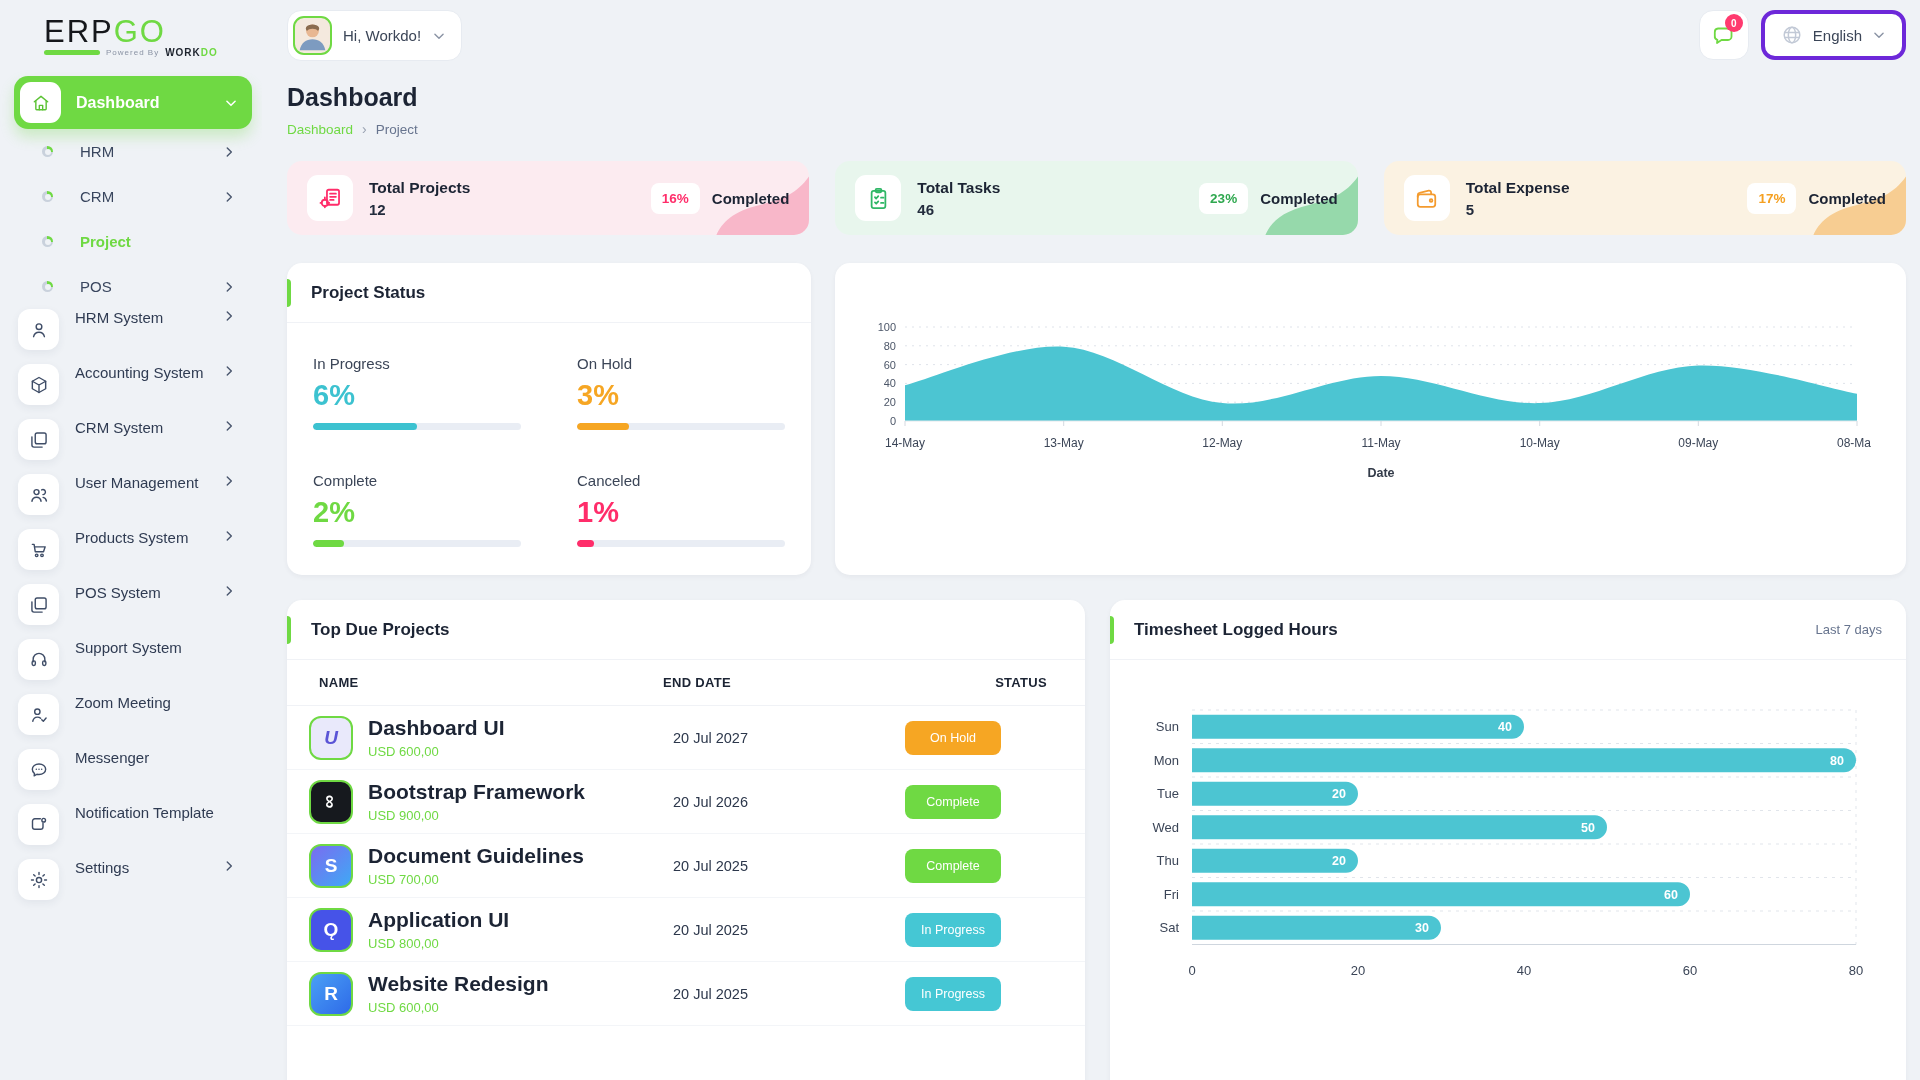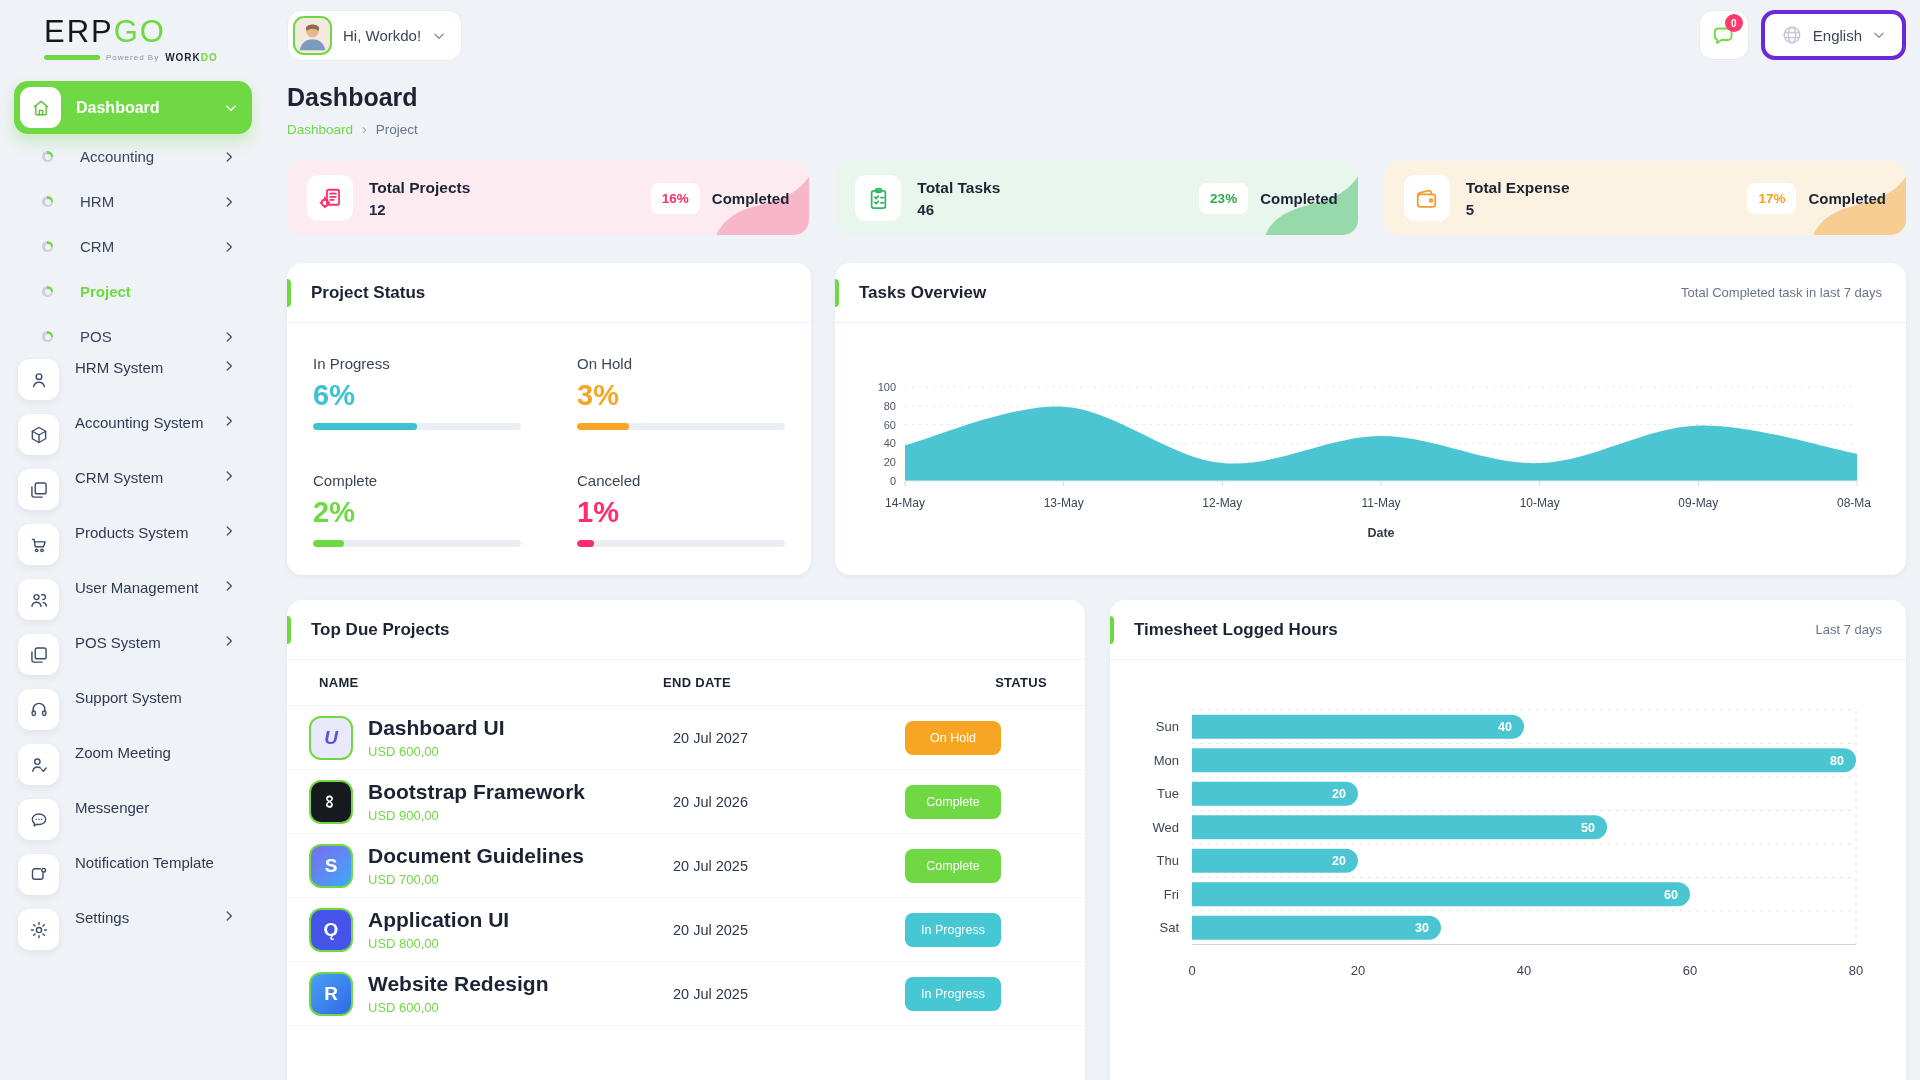--- a/index.html
+++ b/index.html
@@ -6,21 +6,21 @@
   html,body{width:1920px;height:1080px;overflow:hidden}
   body{background:#eff2f6;font-family:"Liberation Sans","DejaVu Sans",sans-serif;color:#1c2434}
   .app{display:flex;width:1920px;height:1080px}
 
   
   .sidebar{width:262px;flex-shrink:0;padding:12px 10px 0 14px;overflow:hidden}
   .logo{padding:4px 0 0 30px;cursor:pointer}
   .logo-text{font-size:31px;font-weight:400;letter-spacing:2px;line-height:1}
   .logo-erp{color:#15171b}
   .logo-go{color:#6fd943}
-  .logo-sub{display:flex;align-items:center;gap:6px;margin-top:5px}
+  .logo-sub{display:flex;align-items:center;gap:6px;}
   .logo-line{width:56px;height:5px;border-radius:3px;background:#6fd943;display:inline-block}
   .powered{font-size:8px;color:#8a93a4;letter-spacing:1px}
   .wd-dark{font-size:10px;font-weight:800;color:#1d232d;letter-spacing:1px}
   .wd-green{color:#6fd943}
   .side-parent{margin-top:18px;height:53px;background:#6fd943;border-radius:14px;display:flex;align-items:center;padding:0 14px 0 6px;cursor:pointer;box-shadow:0 8px 14px rgba(111,217,67,.28)}
   .side-parent .tile{background:#fff;width:41px;height:41px;border-radius:11px;display:grid;place-items:center;color:#5cc335}
   .side-parent-label{color:#fff;font-weight:700;font-size:16px;margin-left:15px}
   .side-parent .chev{margin-left:auto;color:#fff}
   .chev svg{width:14px;height:14px;display:block}
   .side-sub{height:45px;display:flex;align-items:center;padding:0 16px 0 28px;cursor:pointer}
@@ -132,29 +132,20 @@
           </span>
       <span class="side-parent-label">Dashboard</span>
       <span class="chev">
             <svg viewBox="0 0 24 24" fill="none" stroke="currentColor" stroke-width="2.6" stroke-linecap="round" stroke-linejoin="round">
               <path d="M5 9l7 7 7-7"></path>
             </svg>
           </span>
         </div>
         <div class="side-sub">
       <span class="dot"></span>
-      <span class="side-sub-label">Accounting</span>
-      <span class="chev">
-            <svg viewBox="0 0 24 24" fill="none" stroke="currentColor" stroke-width="2.4" stroke-linecap="round" stroke-linejoin="round">
-              <path d="M9 5l7 7-7 7"></path>
-            </svg>
-          </span>
-        </div>
-        <div class="side-sub">
-      <span class="dot"></span>
       <span class="side-sub-label">HRM</span>
       <span class="chev">
             <svg viewBox="0 0 24 24" fill="none" stroke="currentColor" stroke-width="2.4" stroke-linecap="round" stroke-linejoin="round">
               <path d="M9 5l7 7-7 7"></path>
             </svg>
           </span>
         </div>
         <div class="side-sub">
       <span class="dot"></span>
       <span class="side-sub-label">CRM</span>
@@ -215,41 +206,41 @@
     <span class="side-main-label">CRM System</span>
     <span class="chev">
             <svg viewBox="0 0 24 24" fill="none" stroke="currentColor" stroke-width="2.4" stroke-linecap="round" stroke-linejoin="round">
               <path d="M9 5l7 7-7 7"></path>
             </svg>
           </span>
         </div>
         <div class="side-main">
     <span class="tile">
             <svg viewBox="0 0 24 24" fill="none" stroke="currentColor" stroke-width="1.7" stroke-linecap="round" stroke-linejoin="round">
+              <circle cx="9" cy="8.5" r="3"></circle>
+              <path d="M3.5 19.5c.6-3.2 2.8-4.8 5.5-4.8s4.9 1.6 5.5 4.8"></path>
+              <path d="M15.2 5.9a3 3 0 1 1 1.5 5.6M16.9 14.9c2.2.4 3.5 1.9 4 4.3"></path>
+            </svg>
+          </span>
+    <span class="side-main-label">User Management</span>
+    <span class="chev">
+            <svg viewBox="0 0 24 24" fill="none" stroke="currentColor" stroke-width="2.4" stroke-linecap="round" stroke-linejoin="round">
+              <path d="M9 5l7 7-7 7"></path>
+            </svg>
+          </span>
+        </div>
+        <div class="side-main">
+    <span class="tile">
+            <svg viewBox="0 0 24 24" fill="none" stroke="currentColor" stroke-width="1.7" stroke-linecap="round" stroke-linejoin="round">
               <path d="M4 5.2h2.1L7.5 14h9.9l2-5.8H7"></path>
               <circle cx="9.2" cy="18.4" r="1.5"></circle>
               <circle cx="15.6" cy="18.4" r="1.5"></circle>
             </svg>
           </span>
     <span class="side-main-label">Products System</span>
-    <span class="chev">
-            <svg viewBox="0 0 24 24" fill="none" stroke="currentColor" stroke-width="2.4" stroke-linecap="round" stroke-linejoin="round">
-              <path d="M9 5l7 7-7 7"></path>
-            </svg>
-          </span>
-        </div>
-        <div class="side-main">
-    <span class="tile">
-            <svg viewBox="0 0 24 24" fill="none" stroke="currentColor" stroke-width="1.7" stroke-linecap="round" stroke-linejoin="round">
-              <circle cx="9" cy="8.5" r="3"></circle>
-              <path d="M3.5 19.5c.6-3.2 2.8-4.8 5.5-4.8s4.9 1.6 5.5 4.8"></path>
-              <path d="M15.2 5.9a3 3 0 1 1 1.5 5.6M16.9 14.9c2.2.4 3.5 1.9 4 4.3"></path>
-            </svg>
-          </span>
-    <span class="side-main-label">User Management</span>
     <span class="chev">
             <svg viewBox="0 0 24 24" fill="none" stroke="currentColor" stroke-width="2.4" stroke-linecap="round" stroke-linejoin="round">
               <path d="M9 5l7 7-7 7"></path>
             </svg>
           </span>
         </div>
         <div class="side-main">
     <span class="tile">
             <svg viewBox="0 0 24 24" fill="none" stroke="currentColor" stroke-width="1.7" stroke-linecap="round" stroke-linejoin="round">
               <rect x="7.5" y="3.5" width="13" height="13" rx="2.2"></rect>
@@ -467,25 +458,20 @@
   <div class="status-item">
     <div class="s-label">Canceled</div>
     <div class="s-pct" style="color:#ff2d6a">1%</div>
     <div class="track">
                 <div class="fill" style="width:8%;background:#ff2d6a"></div>
               </div>
   </div>
           </div>
       </div>
       <div class="card tasks-card">
-        <div class="card-head">
-          <span class="accent"></span>
-          <h3 class="card-title">Tasks Overview</h3>
-          <span class="head-sub">Total Completed task in last 7 days</span>
-        </div>
         <div class="chart-wrap" id="tasks-chart"><svg width="1018" height="250">
     <text x="43" y="156" text-anchor="end" font-size="11" fill="#4c5668">0</text>
               <line x1="52" y1="133.2" x2="1004" y2="133.2" stroke="#dfe3ea" stroke-width="1" stroke-dasharray="2 5"></line>
               <text x="43" y="137.2" text-anchor="end" font-size="11" fill="#4c5668">20</text>
               <line x1="52" y1="114.4" x2="1004" y2="114.4" stroke="#dfe3ea" stroke-width="1" stroke-dasharray="2 5"></line>
               <text x="43" y="118.4" text-anchor="end" font-size="11" fill="#4c5668">40</text>
               <line x1="52" y1="95.6" x2="1004" y2="95.6" stroke="#dfe3ea" stroke-width="1" stroke-dasharray="2 5"></line>
               <text x="43" y="99.6" text-anchor="end" font-size="11" fill="#4c5668">60</text>
               <line x1="52" y1="76.8" x2="1004" y2="76.8" stroke="#dfe3ea" stroke-width="1" stroke-dasharray="2 5"></line>
               <text x="43" y="80.8" text-anchor="end" font-size="11" fill="#4c5668">80</text>

